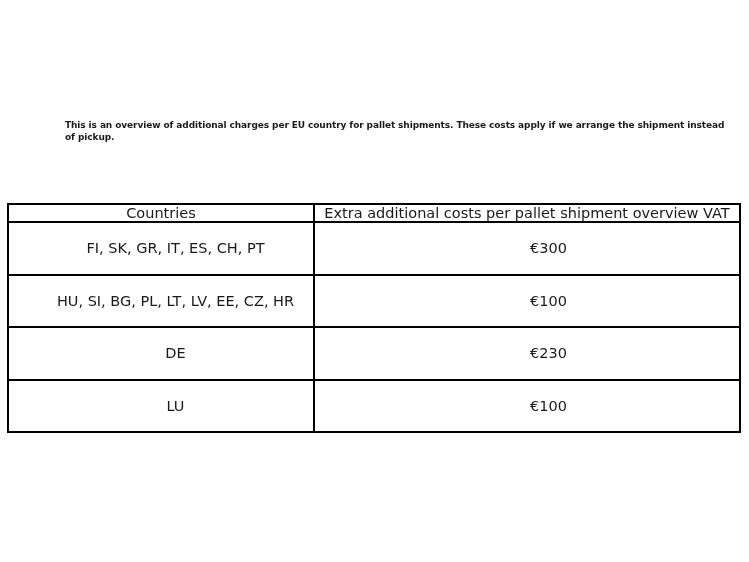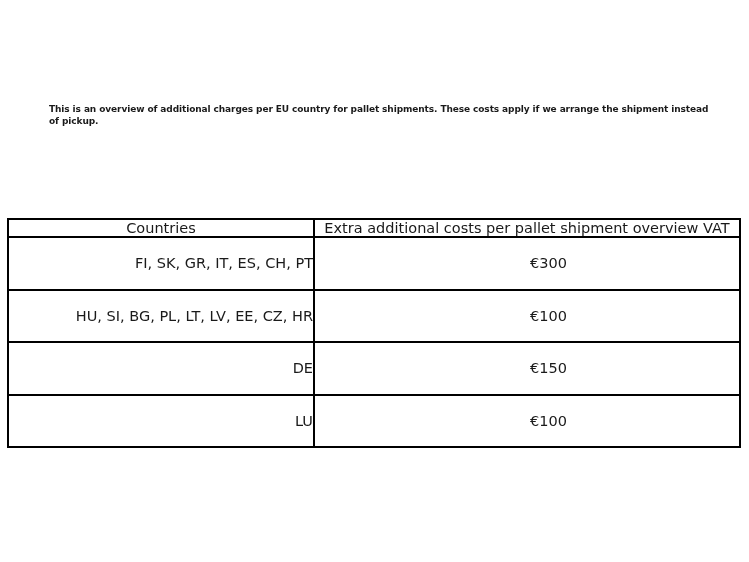--- a/index.html
+++ b/index.html
@@ -17,31 +17,31 @@
   .page {
     position: absolute;
     inset: 0;
     background: var(--bg-color, #ffffff);
   }
   .intro {
     position: absolute;
     left: 49px;
     top: 103px;
     width: 672px;
-    margin: 0;
+    margin: 16px;
     font-size: 9px;
     font-weight: bold;
     letter-spacing: -0.1px;
     line-height: 12px;
     color: var(--text-color, #111111);
   }
   table.charges-table {
     position: absolute;
     left: 7px;
-    top: 218px;
+    top: 203px;
     width: 732px;
     height: 230px;
     border-collapse: collapse;
     table-layout: fixed;
     background: var(--bg-color, #ffffff);
   }
   .charges-table th,
   .charges-table td {
     border: 2px solid var(--border-color, #000000);
     font-size: 14.5px;
@@ -49,21 +49,21 @@
     color: var(--text-color, #1a1a1a);
     vertical-align: middle;
     padding: 0;
     white-space: nowrap;
     overflow: hidden;
   }
   .charges-table col.col-countries { width: 306px; }
   .charges-table col.col-costs     { width: 426px; }
   .charges-table th { text-align: center; }
   .charges-table td.countries-cell {
-    text-align: right;
+    text-align: center;
     padding-left: 29px;
   }
   .charges-table td.cost-cell {
     text-align: center;
     padding-left: 43px;
   }
 </style>
 </head>
 <body>
 
@@ -86,21 +86,21 @@
         <tr>
           <td class="countries-cell">FI, SK, GR, IT, ES, CH, PT</td>
           <td class="cost-cell">€300</td>
         </tr>
         <tr>
           <td class="countries-cell">HU, SI, BG, PL, LT, LV, EE, CZ, HR</td>
           <td class="cost-cell">€100</td>
         </tr>
         <tr>
           <td class="countries-cell">DE</td>
-          <td class="cost-cell">€150</td>
+          <td class="cost-cell">€230</td>
         </tr>
         <tr>
           <td class="countries-cell">LU</td>
           <td class="cost-cell">€100</td>
         </tr>
       </tbody>
   </table>
 
 </div>
 

